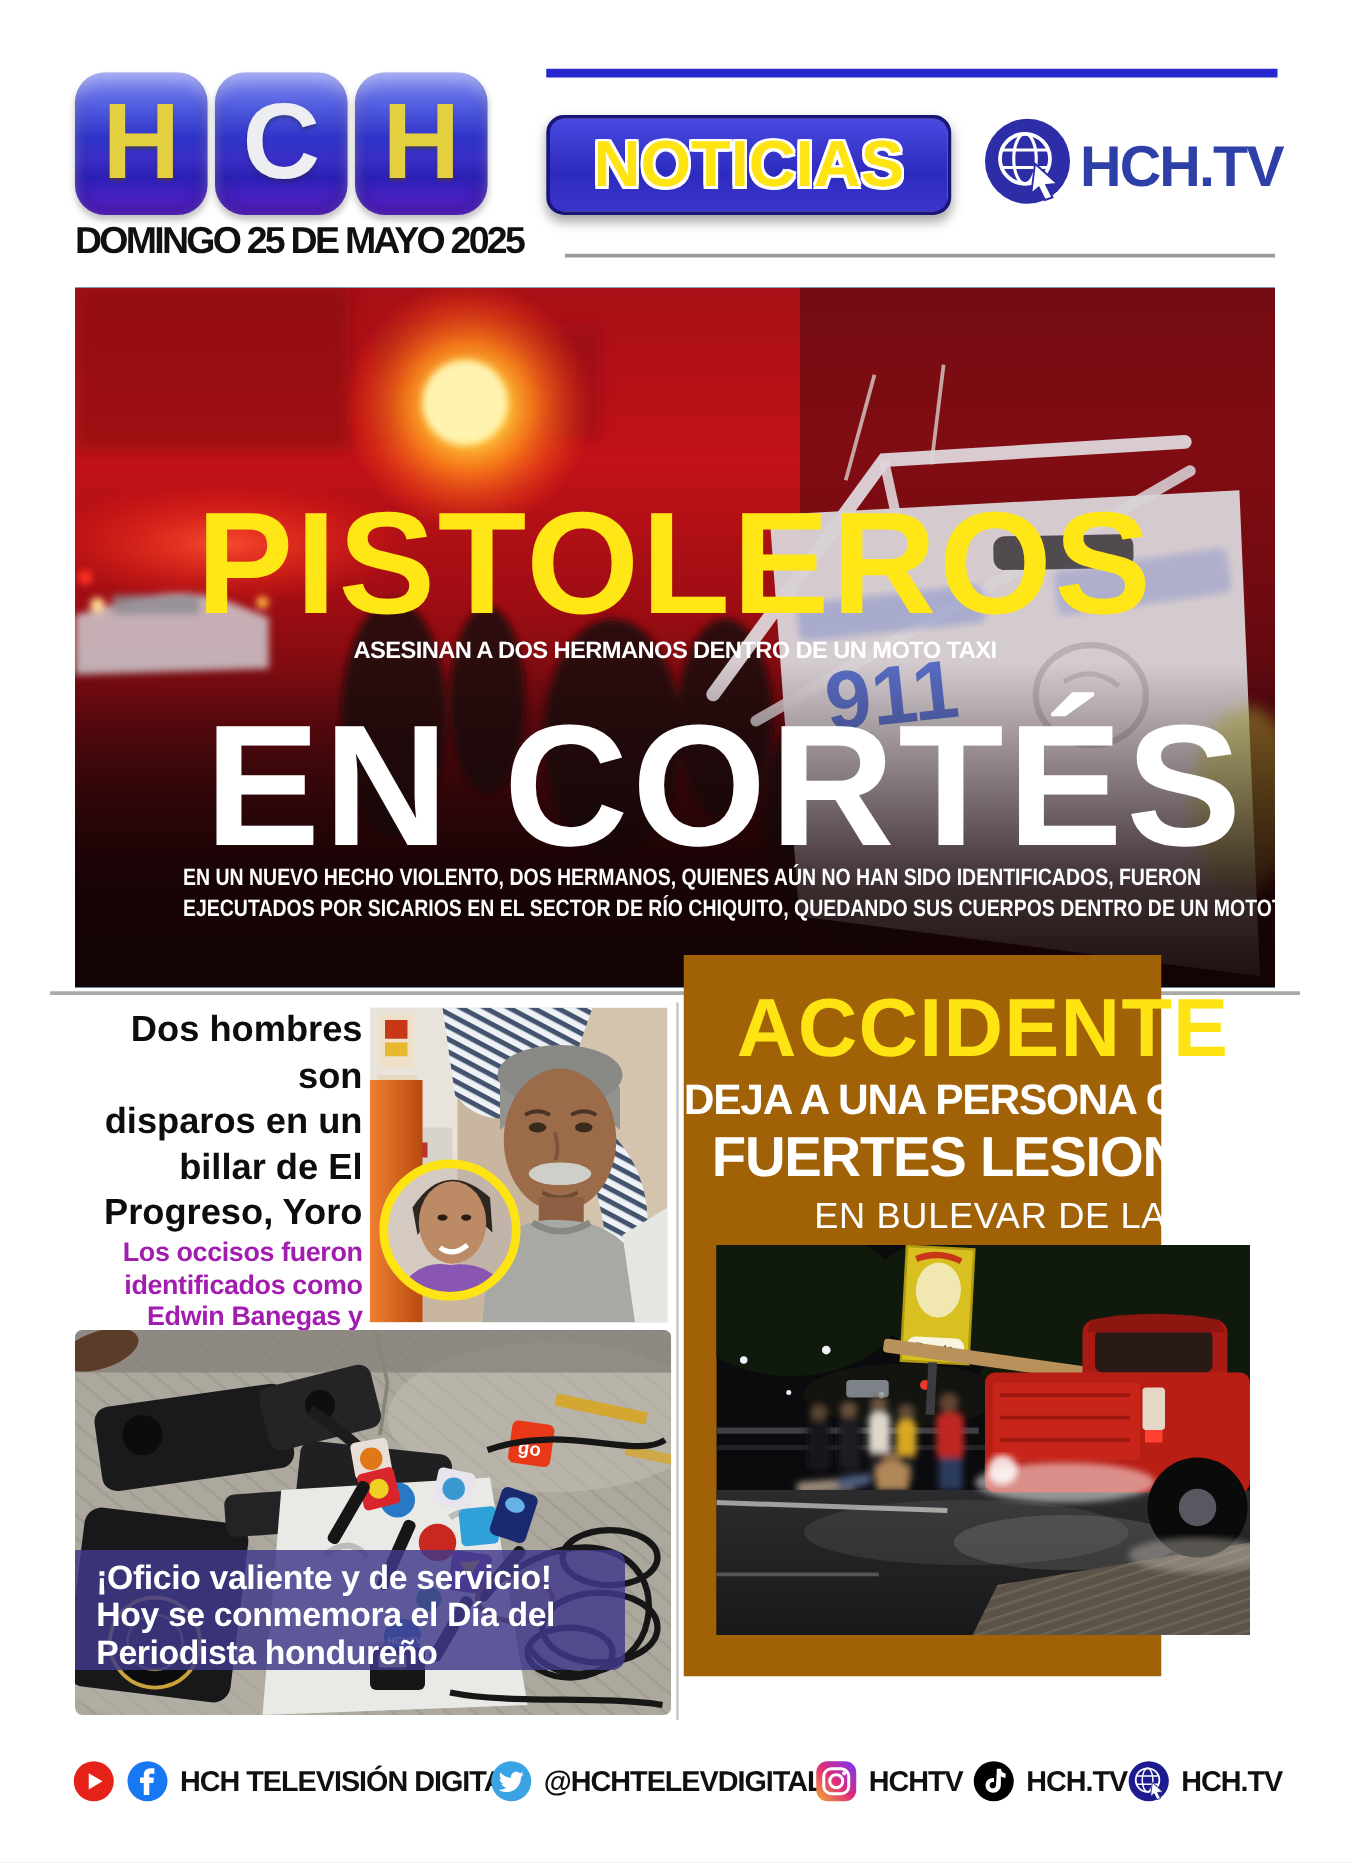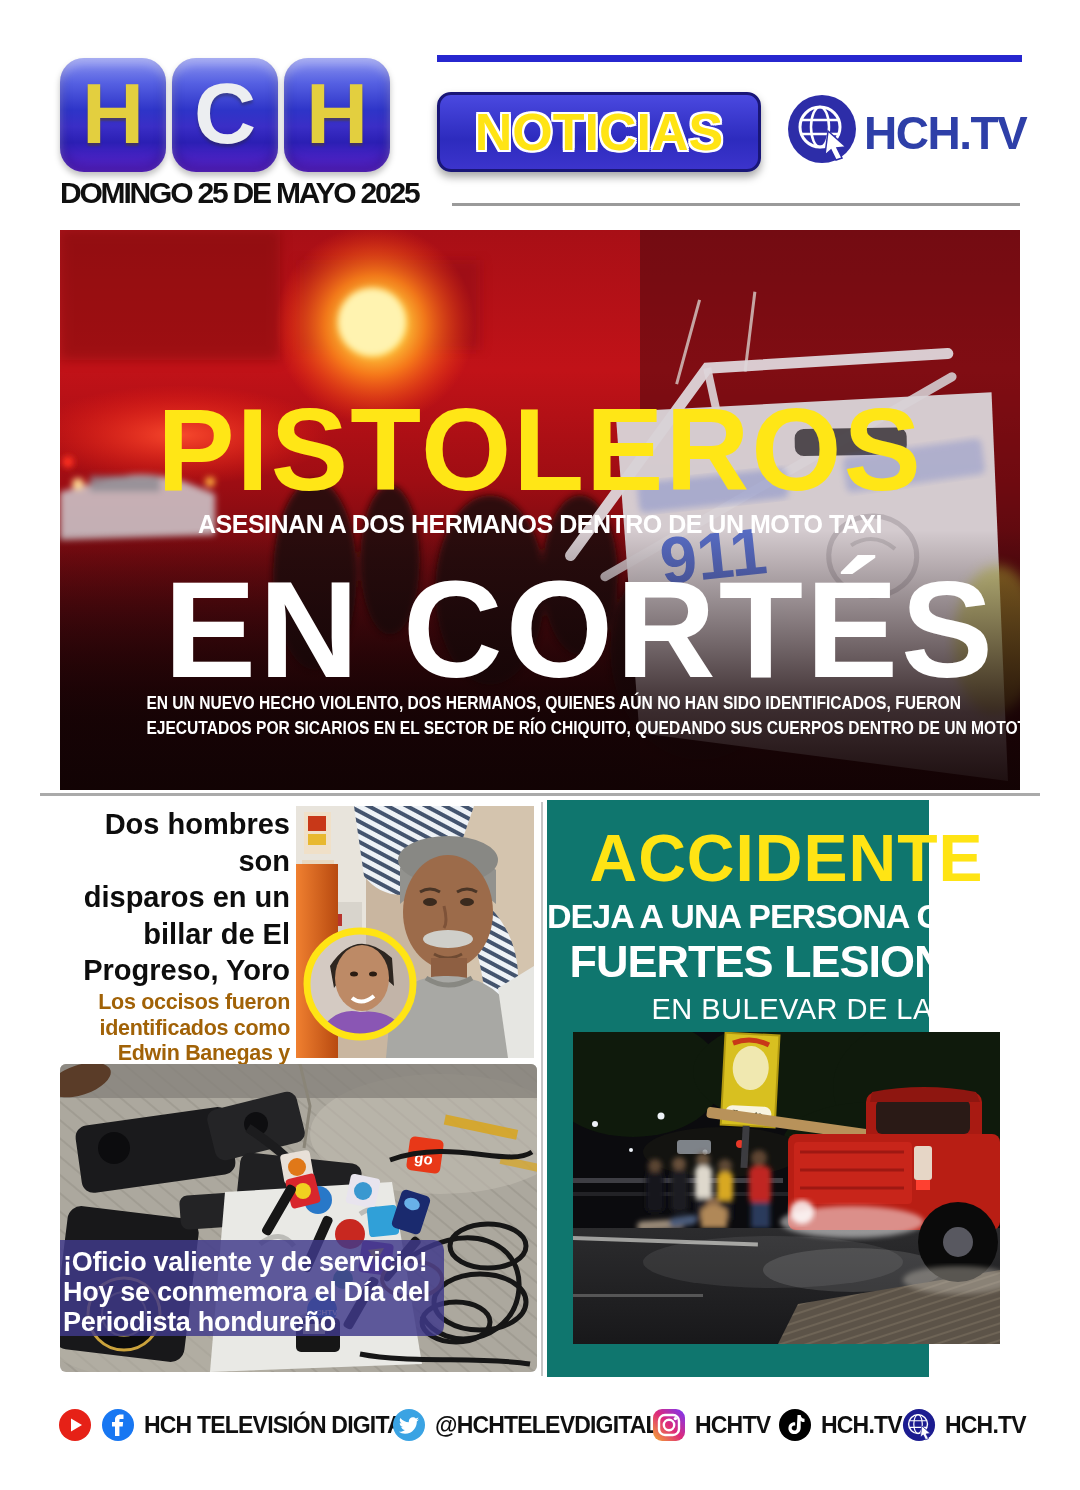--- a/index.html
+++ b/index.html
@@ -25,40 +25,40 @@
   .hdr-globe{left:786px;top:93px;width:72px;height:72px;}
   .hdr-site{left:864px;top:106px;font-size:46px;font-weight:700;color:#2e3fa8;letter-spacing:-1.5px;}
   .date{left:60px;top:176px;font-size:30px;font-weight:700;color:#101010;letter-spacing:-2.2px;white-space:nowrap;}
   .date-line{left:452px;top:203px;width:568px;height:3px;background:#9a9a9a;}
 
   
   .hero{left:60px;top:230px;width:960px;height:560px;overflow:hidden;background:#0369a1;}
   .hero svg{position:absolute;left:0;top:0;}
   .hero-kicker{left:0;top:162px;width:960px;text-align:center;font-size:116px;font-weight:700;
     color:#ffe616;letter-spacing:2px;line-height:1;}
-  .hero-sub{left:0;top:280px;width:960px;text-align:center;font-size:25px;font-weight:700;color:#ffffff;letter-spacing:-.5px;white-space:nowrap;}
+  .hero-sub{left:0;top:280px;width:960px;text-align:center;font-size:19px;font-weight:700;color:#ffffff;letter-spacing:-.5px;white-space:nowrap;}
   .hero-head{left:0;top:330px;width:1040px;text-align:center;font-size:138px;font-weight:700;color:#ffffff;letter-spacing:3px;line-height:1;}
   .hero-body{left:0;top:461px;width:960px;text-align:center;color:#ffffff;font-weight:700;font-size:19px;
     line-height:24.5px;transform:scaleX(.82);transform-origin:center;}
   .hero-body div{white-space:nowrap;}
 
   
   .sep-h{left:40px;top:793px;width:1000px;height:3px;background:#aaaaaa;}
   .sep-v{left:541px;top:802px;width:2px;height:574px;background:#c6c6c6;}
 
   
   .lc-head{left:56px;top:806px;width:234px;text-align:right;font-size:29px;font-weight:800;color:#0d0d0d;line-height:36.5px;}
-  .lc-sub{left:56px;top:990px;width:234px;text-align:right;font-size:21.5px;font-weight:700;color:#a16207;line-height:25.5px;letter-spacing:-.3px;}
+  .lc-sub{left:56px;top:990px;width:234px;text-align:right;font-size:21.5px;font-weight:700;color:#a21caf;line-height:25.5px;letter-spacing:-.3px;}
   .photo-man{left:296px;top:806px;width:238px;height:252px;overflow:hidden;}
   .photo-mics{left:60px;top:1064px;width:477px;height:308px;overflow:hidden;border-radius:6px;}
-  .caption-band{left:0;top:176px;width:384px;height:96px;background:rgba(64,58,138,.83);border-radius:0 10px 10px 0;
-    color:#fff;font-size:27px;font-weight:700;line-height:30px;padding:7px 0 0 3px;box-sizing:border-box;letter-spacing:-.3px;}
-
-  
-  .navy{left:547px;top:800px;width:382px;height:577px;background:#0f766e;}
+  .caption-band{left:0;top:176px;width:440px;height:96px;background:rgba(64,58,138,.83);border-radius:0 10px 10px 0;
+    color:#fff;font-size:27px;font-weight:700;line-height:30px;padding:7px 0 0 17px;box-sizing:border-box;letter-spacing:-.3px;}
+
+  
+  .navy{left:547px;top:764px;width:382px;height:577px;background:#a16207;}
   .rc-kicker{left:0;top:20px;width:479px;text-align:center;font-size:66px;font-weight:800;color:#ffe414;letter-spacing:1px;}
   .rc-l1{left:0;top:97px;width:479px;text-align:left;font-size:34px;font-weight:700;color:#fff;letter-spacing:-1px;white-space:nowrap;}
   .rc-l2{left:0;top:136px;width:479px;text-align:center;font-size:45px;font-weight:700;color:#fff;letter-spacing:-1px;white-space:nowrap;}
   .rc-l3{left:0;top:193px;width:479px;text-align:right;font-size:29px;font-weight:400;color:#fff;letter-spacing:.5px;white-space:nowrap;margin-left:36px;}
   .photo-accident{left:26px;top:232px;width:427px;height:312px;overflow:hidden;}
 
   
   .fgroup{top:1408px;display:flex;align-items:center;gap:9px;}
   .fgroup .flabel{font-size:23px;font-weight:800;color:#101010;letter-spacing:-.8px;white-space:nowrap;}
   .ficon{width:34px;height:34px;display:block;}

